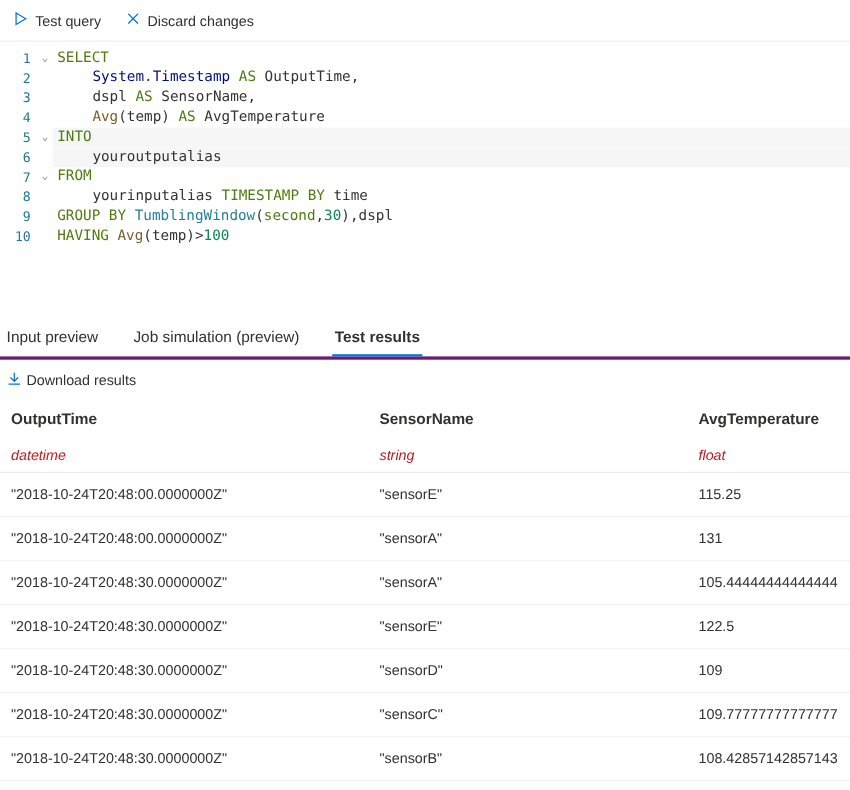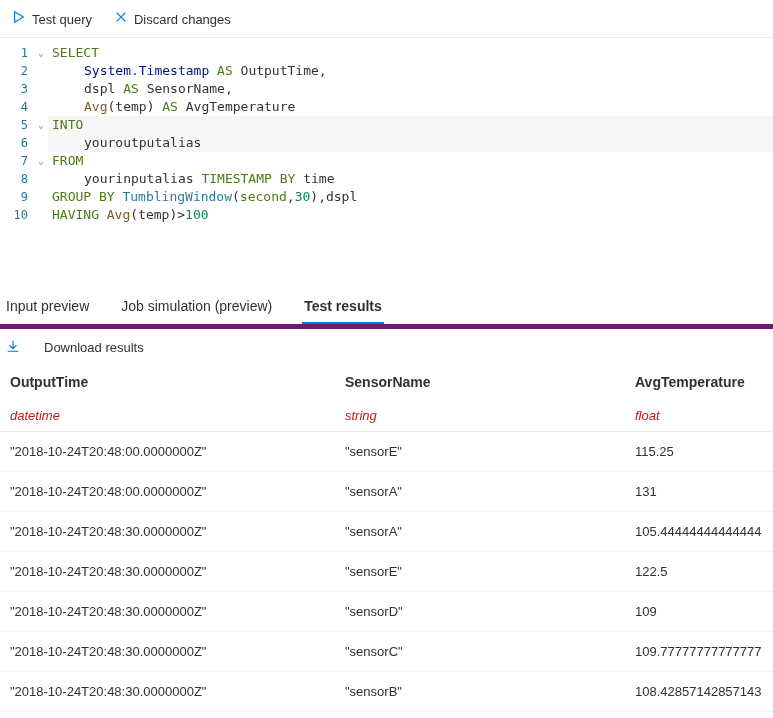--- a/index.html
+++ b/index.html
@@ -68,40 +68,40 @@
     .func { color: #795e26; }
     .punct { color: #333; }
     .num { color: #098658; }
     .plain { color: #333; }
     .sysfunc { color: #267f99; }
     .highlighted-line .code-content { background: #f6f6f6; }
     .tabs {
       display: flex;
       gap: 28px;
       padding: 8px 4px 0 4px;
-      border-bottom: 5px solid #701a75;
+      border-bottom: 3px solid #701a75;
     }
     .tab {
       padding: 6px 2px 8px 2px;
       font-size: 14px;
       color: #323130;
       cursor: pointer;
       border-bottom: 2px solid transparent;
     }
     .tab.active {
       border-bottom: 2px solid #0078d4;
       font-weight: 600;
     }
     .download-row {
       padding: 10px 6px 12px 6px;
     }
     .download-btn {
       display: flex;
       align-items: center;
-      gap: 24px;
+      gap: 4px;
       background: none;
       border: none;
       cursor: pointer;
       font-size: 13px;
       color: #323130;
     }
     .download-btn svg { width: 14px; height: 14px; }
     .results-table {
       width: 100%;
     }

